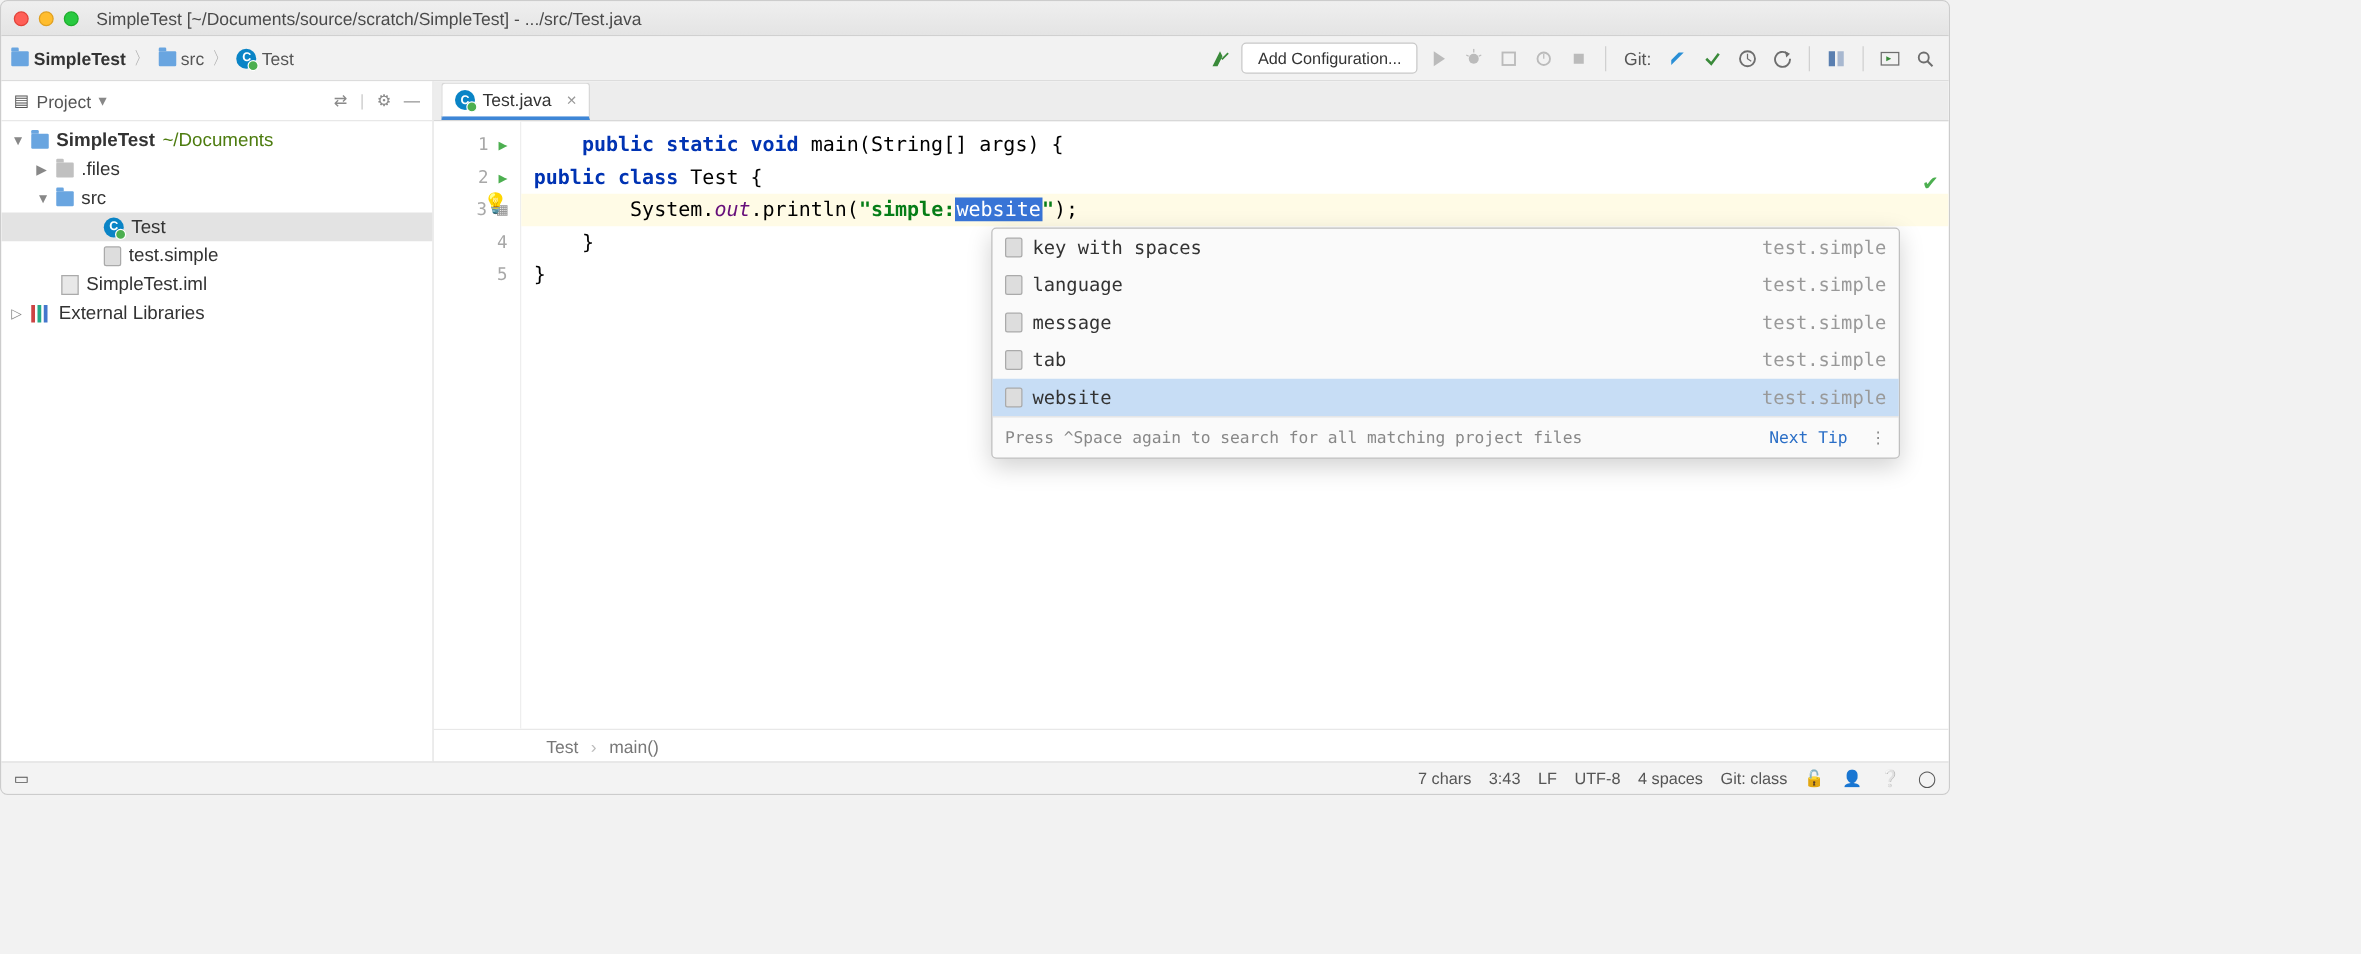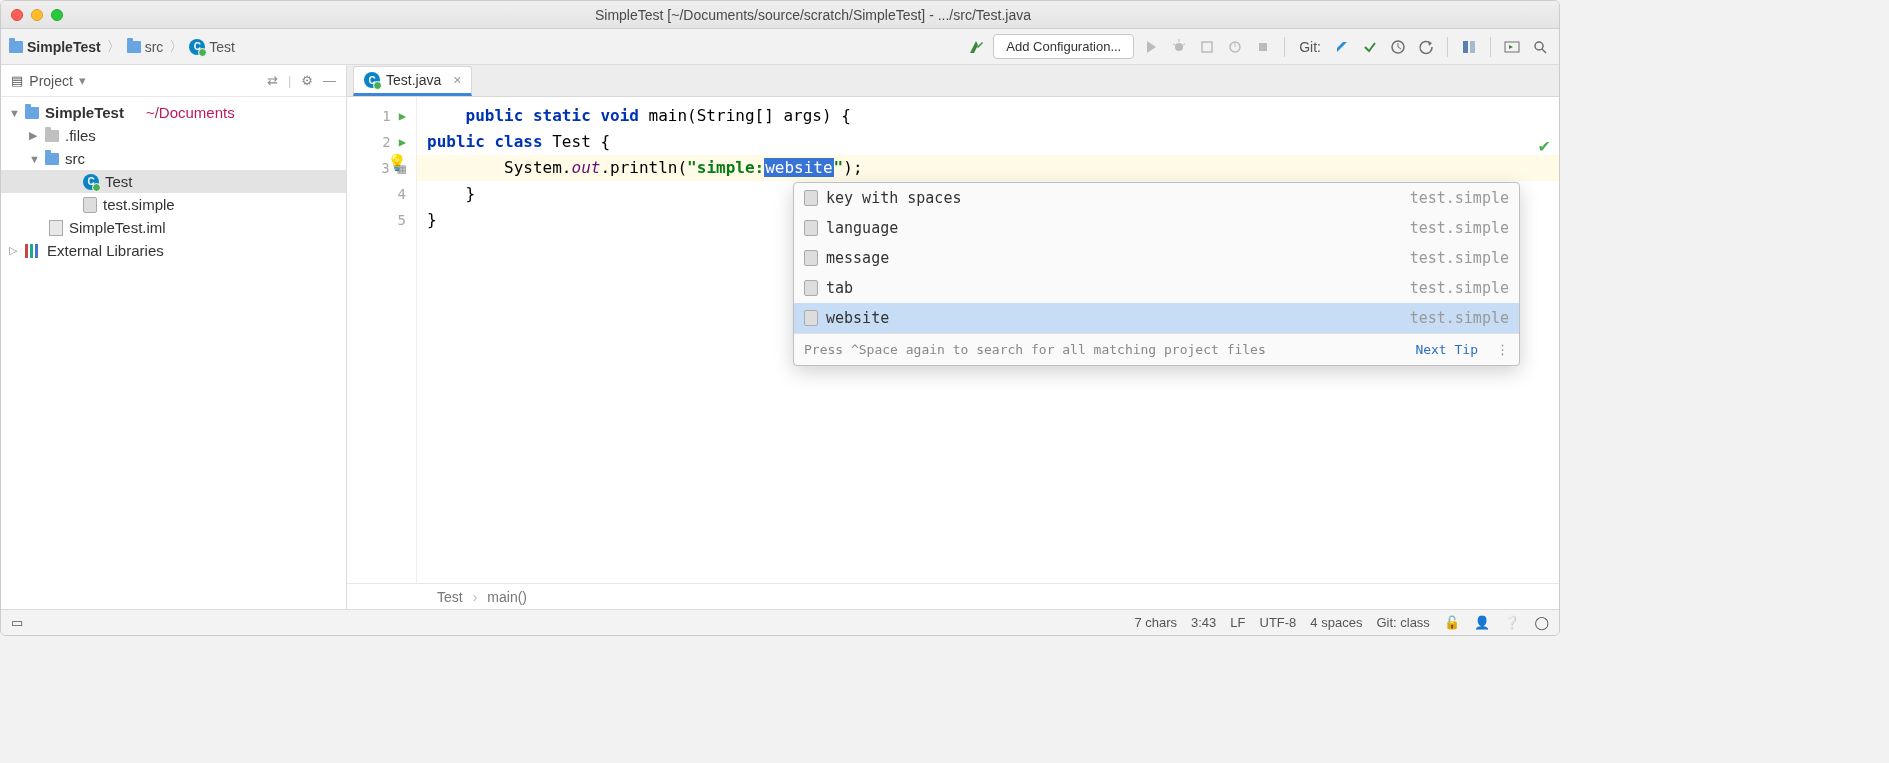--- a/index.html
+++ b/index.html
@@ -22,21 +22,21 @@
   display: flex;
   align-items: center;
   padding: 0 10px;
   border-bottom: 1px solid #d0d0d0;
 }
 .traffic { display: flex; gap: 8px; margin-right: 14px; }
 .traffic span { width: 12px; height: 12px; border-radius: 50%; display: inline-block; }
 .tf-red { background: #ff5f57; border: 1px solid #e24238; }
 .tf-yellow { background: #ffbd2e; border: 1px solid #e0a020; }
 .tf-green { background: #28c940; border: 1px solid #1dad2b; }
-.title-text { flex: 1; text-align: center; color: #4a4a4a; font-size: 14px; }
+.title-text { flex: 1; color: #4a4a4a; font-size: 14px; }
 
 
 .navbar {
   height: 36px;
   background: #f2f2f2;
   border-bottom: 1px solid #dcdcdc;
   display: flex;
   align-items: center;
   padding: 0 8px;
   gap: 6px;
@@ -69,21 +69,21 @@
 .tree-row {
   display: flex; align-items: center; padding: 3px 6px 3px 6px; gap: 6px;
   white-space: nowrap;
 }
 .tree-row.selected { background: #e3e3e3; }
 .tree-indent0 { padding-left: 8px; }
 .tree-indent1 { padding-left: 28px; }
 .tree-indent2 { padding-left: 48px; }
 .tree-indent3 { padding-left: 82px; }
 .tree-label { color: #333; }
-.tree-label.dim { color: #be185d; margin-left: 16px; }
+.tree-label.dim { color: #4d7c0f; margin-left: 0; }
 .tree-label.bold { font-weight: 600; }
 .tri { width: 10px; color: #888; font-size: 11px; display:inline-block; }
 
 
 .editor { flex: 1; display: flex; flex-direction: column; background: #fff; position: relative; }
 .tabs {
   height: 32px; display: flex; align-items: flex-end; background: #ededed;
   border-bottom: 1px solid #d8d8d8; padding-left: 6px;
 }
 .tab {

